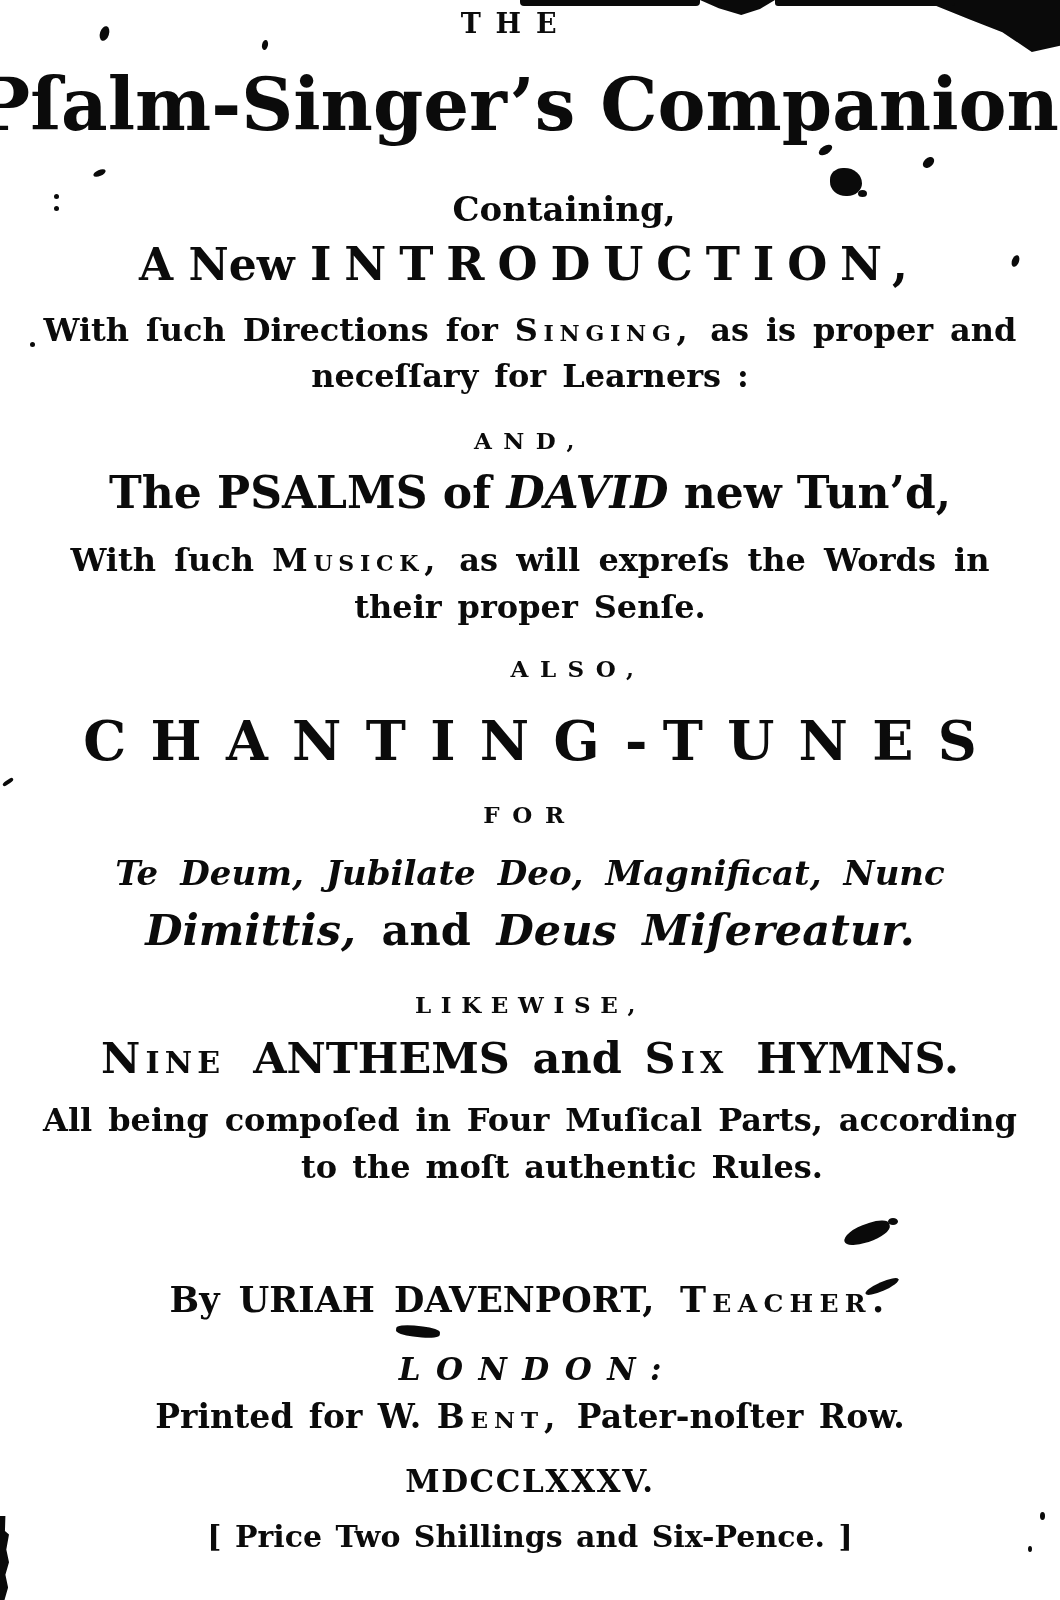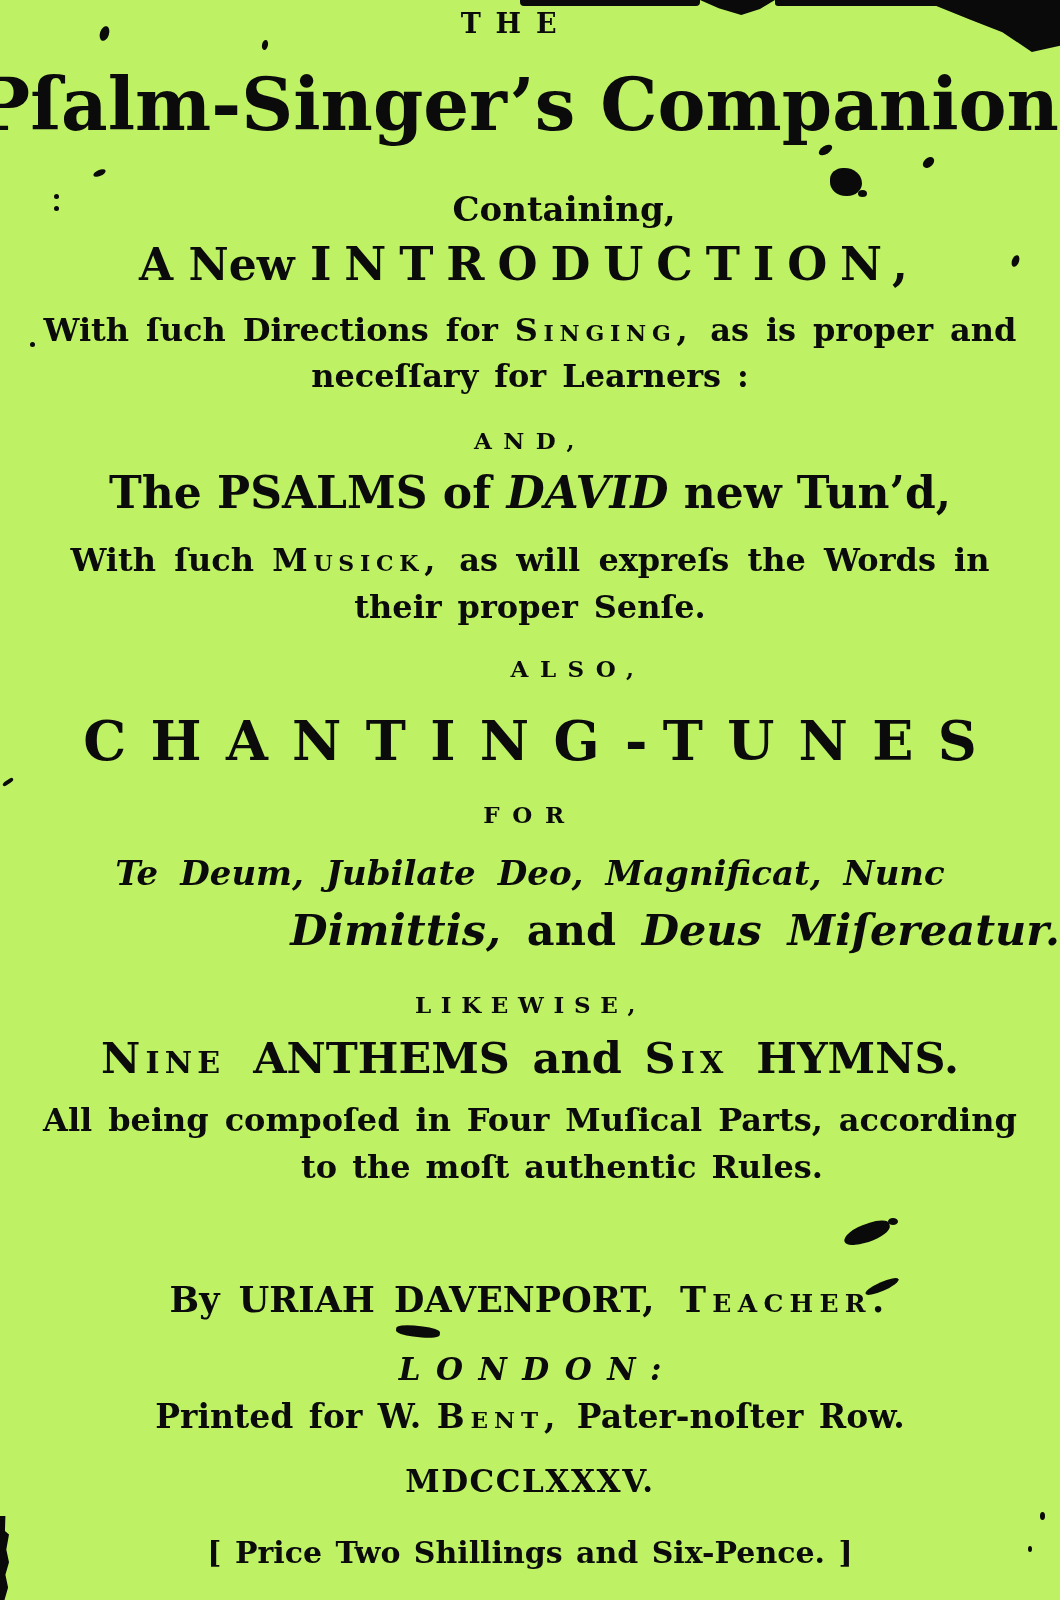--- a/index.html
+++ b/index.html
@@ -1,20 +1,20 @@
 <!DOCTYPE html>
 <html><head>
 <meta charset="utf-8">
 <style>
   html,body{margin:0;padding:0;background:#e8e8e8;}
   .page{
     position:relative;
     width:1060px;height:1600px;
     margin:0 auto;
-    background:#bef264;
+    background:#ffffff;
     overflow:hidden;
     font-family:"DejaVu Serif","Liberation Serif",serif;
     color:#0b0b0b;
   }
   .line{
     position:absolute;left:0;width:100%;
     text-align:center;
     font-weight:700;
     white-space:nowrap;
     line-height:1.15;
@@ -27,31 +27,31 @@
   .dir1{top:312px;font-size:32px;word-spacing:0.18em;}
   .dir2{top:358px;font-size:32px;word-spacing:0.15em;}
   .and-word{top:428px;font-size:23px;letter-spacing:0.5em;}
   .psalms{top:468px;font-size:44px;}
   .musick1{top:542px;font-size:32px;word-spacing:0.22em;}
   .musick2{top:589px;font-size:32px;word-spacing:0.15em;}
   .also-word{top:656px;font-size:23px;letter-spacing:0.5em;margin-left:48px;}
   .chanting{top:710px;font-size:54px;letter-spacing:0.45em;padding-left:0.45em;box-sizing:border-box;}
   .for-word{top:802px;font-size:23px;letter-spacing:0.55em;}
   .latin1{top:854px;font-size:34px;font-style:italic;word-spacing:0.3em;}
-  .latin2{top:906px;font-size:43px;font-style:italic;word-spacing:0.25em;text-align:right;}
+  .latin2{top:906px;font-size:43px;font-style:italic;word-spacing:0.25em;}
   .likewise-word{top:992px;font-size:23px;letter-spacing:0.42em;}
   .anthems{top:1034px;font-size:43px;word-spacing:0.18em;}
   .comp1{top:1102px;font-size:32px;word-spacing:0.15em;}
   .comp2{top:1149px;font-size:32px;word-spacing:0.12em;padding-left:32px;}
   .edition{top:1218px;font-size:31px;word-spacing:0.3em;}
   .byline{top:1280px;font-size:35px;word-spacing:0.2em;}
   .london{top:1352px;font-size:31px;font-style:italic;letter-spacing:0.5em;padding-left:0.5em;box-sizing:border-box;}
   .imprint-line{top:1398px;font-size:33px;word-spacing:0.12em;}
   .year{top:1464px;font-size:31px;letter-spacing:0.05em;}
-  .price{top:1520px;font-size:30px;word-spacing:0.1em;margin-top:16px;}
+  .price{top:1520px;font-size:30px;word-spacing:0.1em;}
 
   .sc{font-variant:small-caps;letter-spacing:0.18em;}
   .sc-tight{font-variant:small-caps;letter-spacing:0.12em;}
   .caps-sp{letter-spacing:0.28em;}
   .ital{font-style:italic;}
   .rom{font-style:normal;}
 
   
   .smudge{position:absolute;background:#0a0a0a;}
   .corner-blob{right:0;top:0;width:128px;height:52px;

